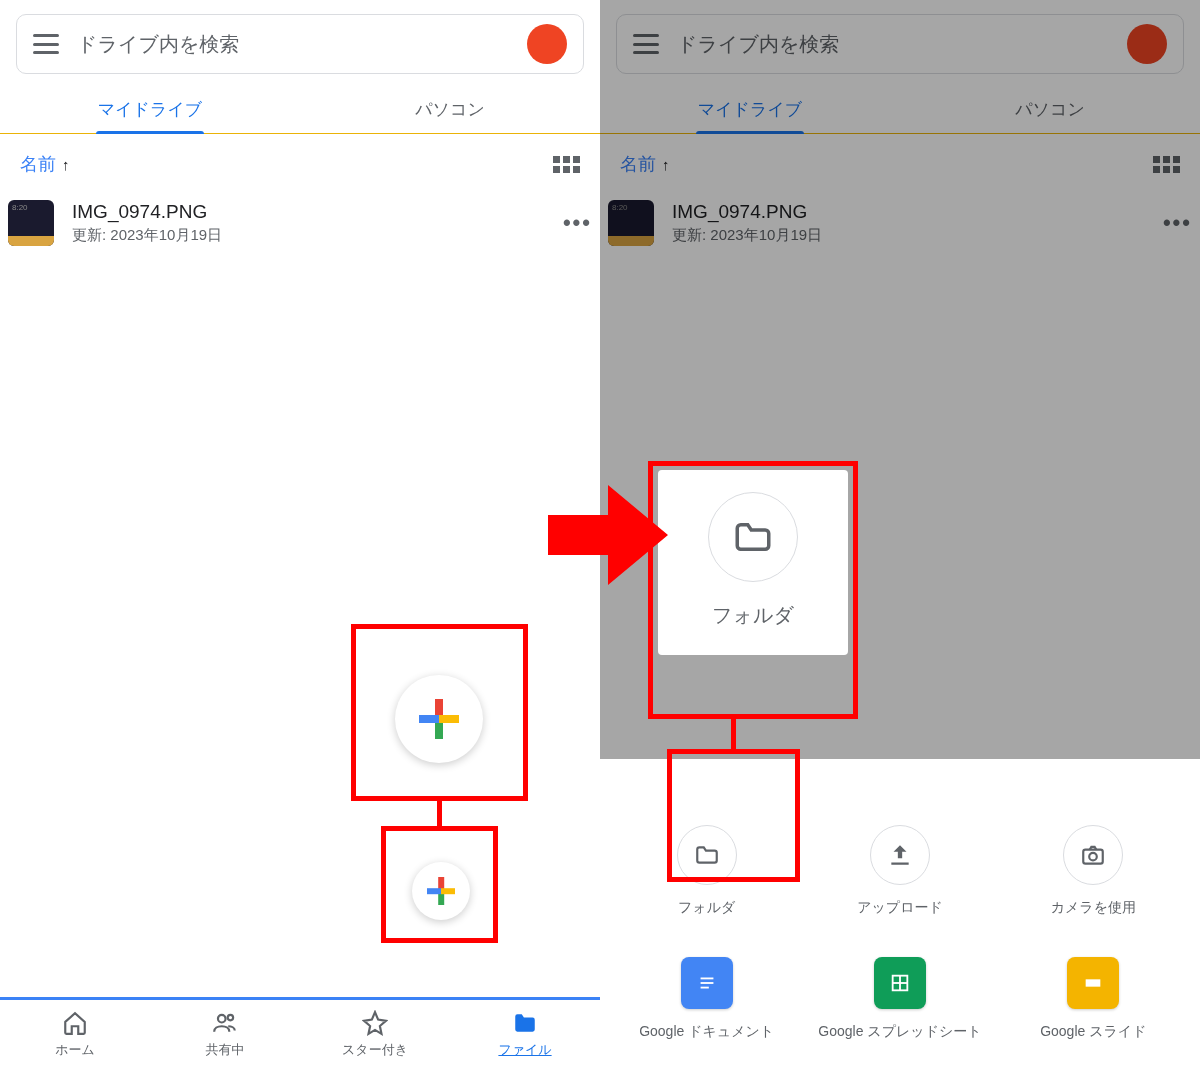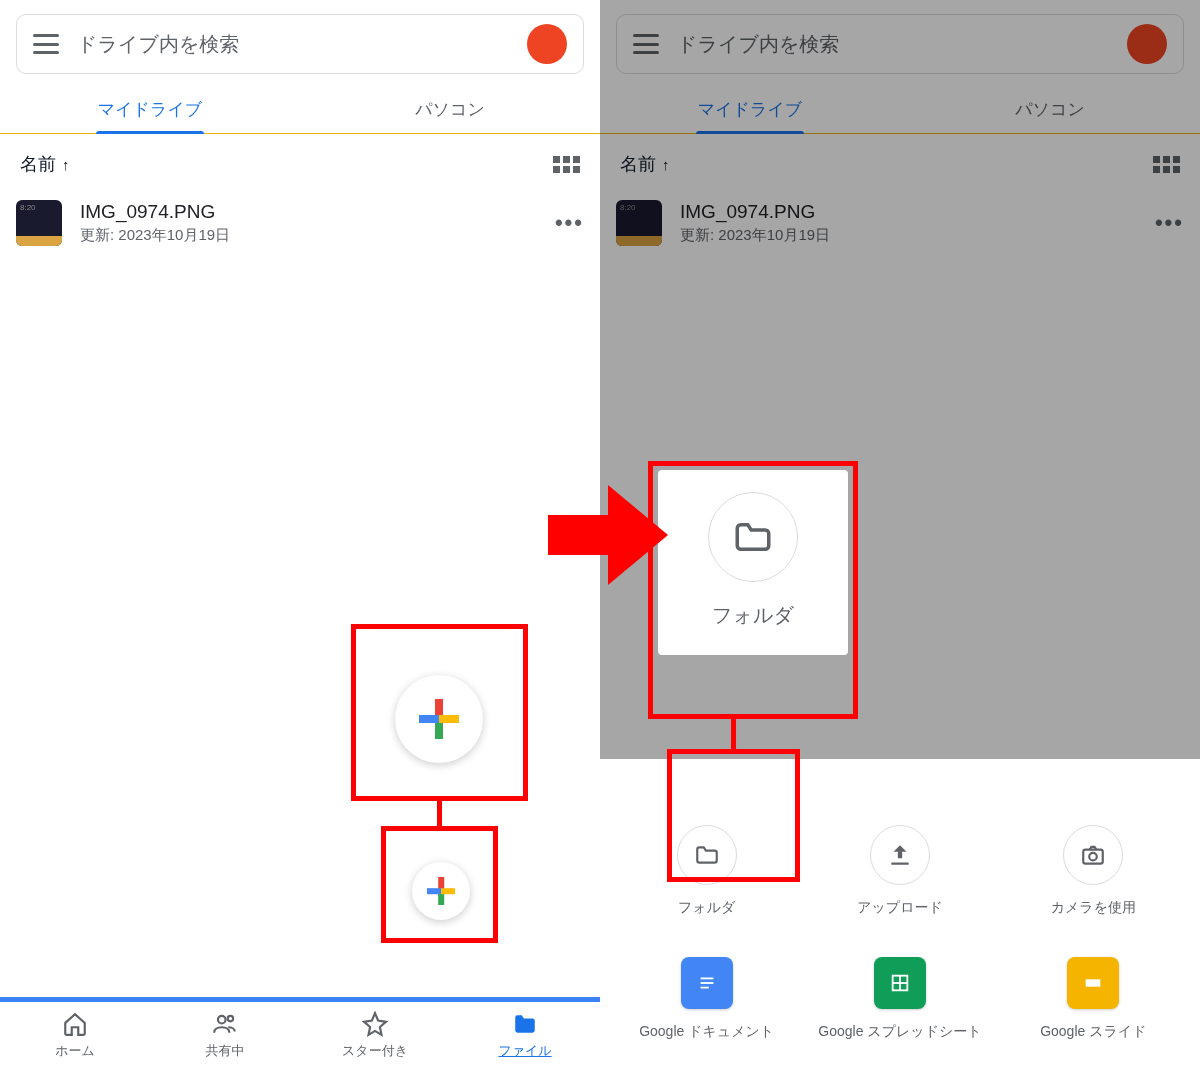--- a/index.html
+++ b/index.html
@@ -80,42 +80,42 @@
     border-radius: 3px 3px 0 0;
   }
   
   .sortrow {
     display: flex;
     align-items: center;
     padding: 18px 20px 10px 20px;
   }
   .sort-label {
     font-size: 18px;
-    color: #0f172a;
+    color: #3b82f6;
   }
   .sort-arrow {
     margin-left: 6px;
     font-size: 15px;
     color: #202124;
   }
   .grid-icon {
     margin-left: auto;
     display: grid;
     grid-template-columns: repeat(3, 7px);
     grid-template-rows: repeat(2, 7px);
     gap: 3px;
   }
   .grid-icon span {
     background: #5f6368;
   }
   
   .file-item {
     display: flex;
     align-items: center;
-    padding: 14px 16px;
+    padding: 14px 8px;
     gap: 18px;
   }
   .thumb {
     width: 46px; height: 46px;
     border-radius: 6px;
     background: #1a1a2e;
     position: relative;
     overflow: hidden;
   }
   .thumb::before{
@@ -130,21 +130,21 @@
   }
   .file-meta { flex: 1; }
   .file-name { font-size: 19px; color: #202124; margin-bottom: 3px; }
   .file-sub { font-size: 15px; color: #5f6368; }
   .more-dots { font-size: 22px; color: #5f6368; letter-spacing: 2px; font-weight:bold;}
   
   .bottomnav {
     position: absolute;
     bottom: 0; left: 0; right: 0;
     height: 72px;
-    border-top: 5px solid #3b82f6;
+    border-top: 3px solid #3b82f6;
     display: flex;
     background: #fff;
     z-index: 3;
   }
   .nav-item {
     flex: 1;
     display: flex;
     flex-direction: column;
     align-items: center;
     justify-content: center;

